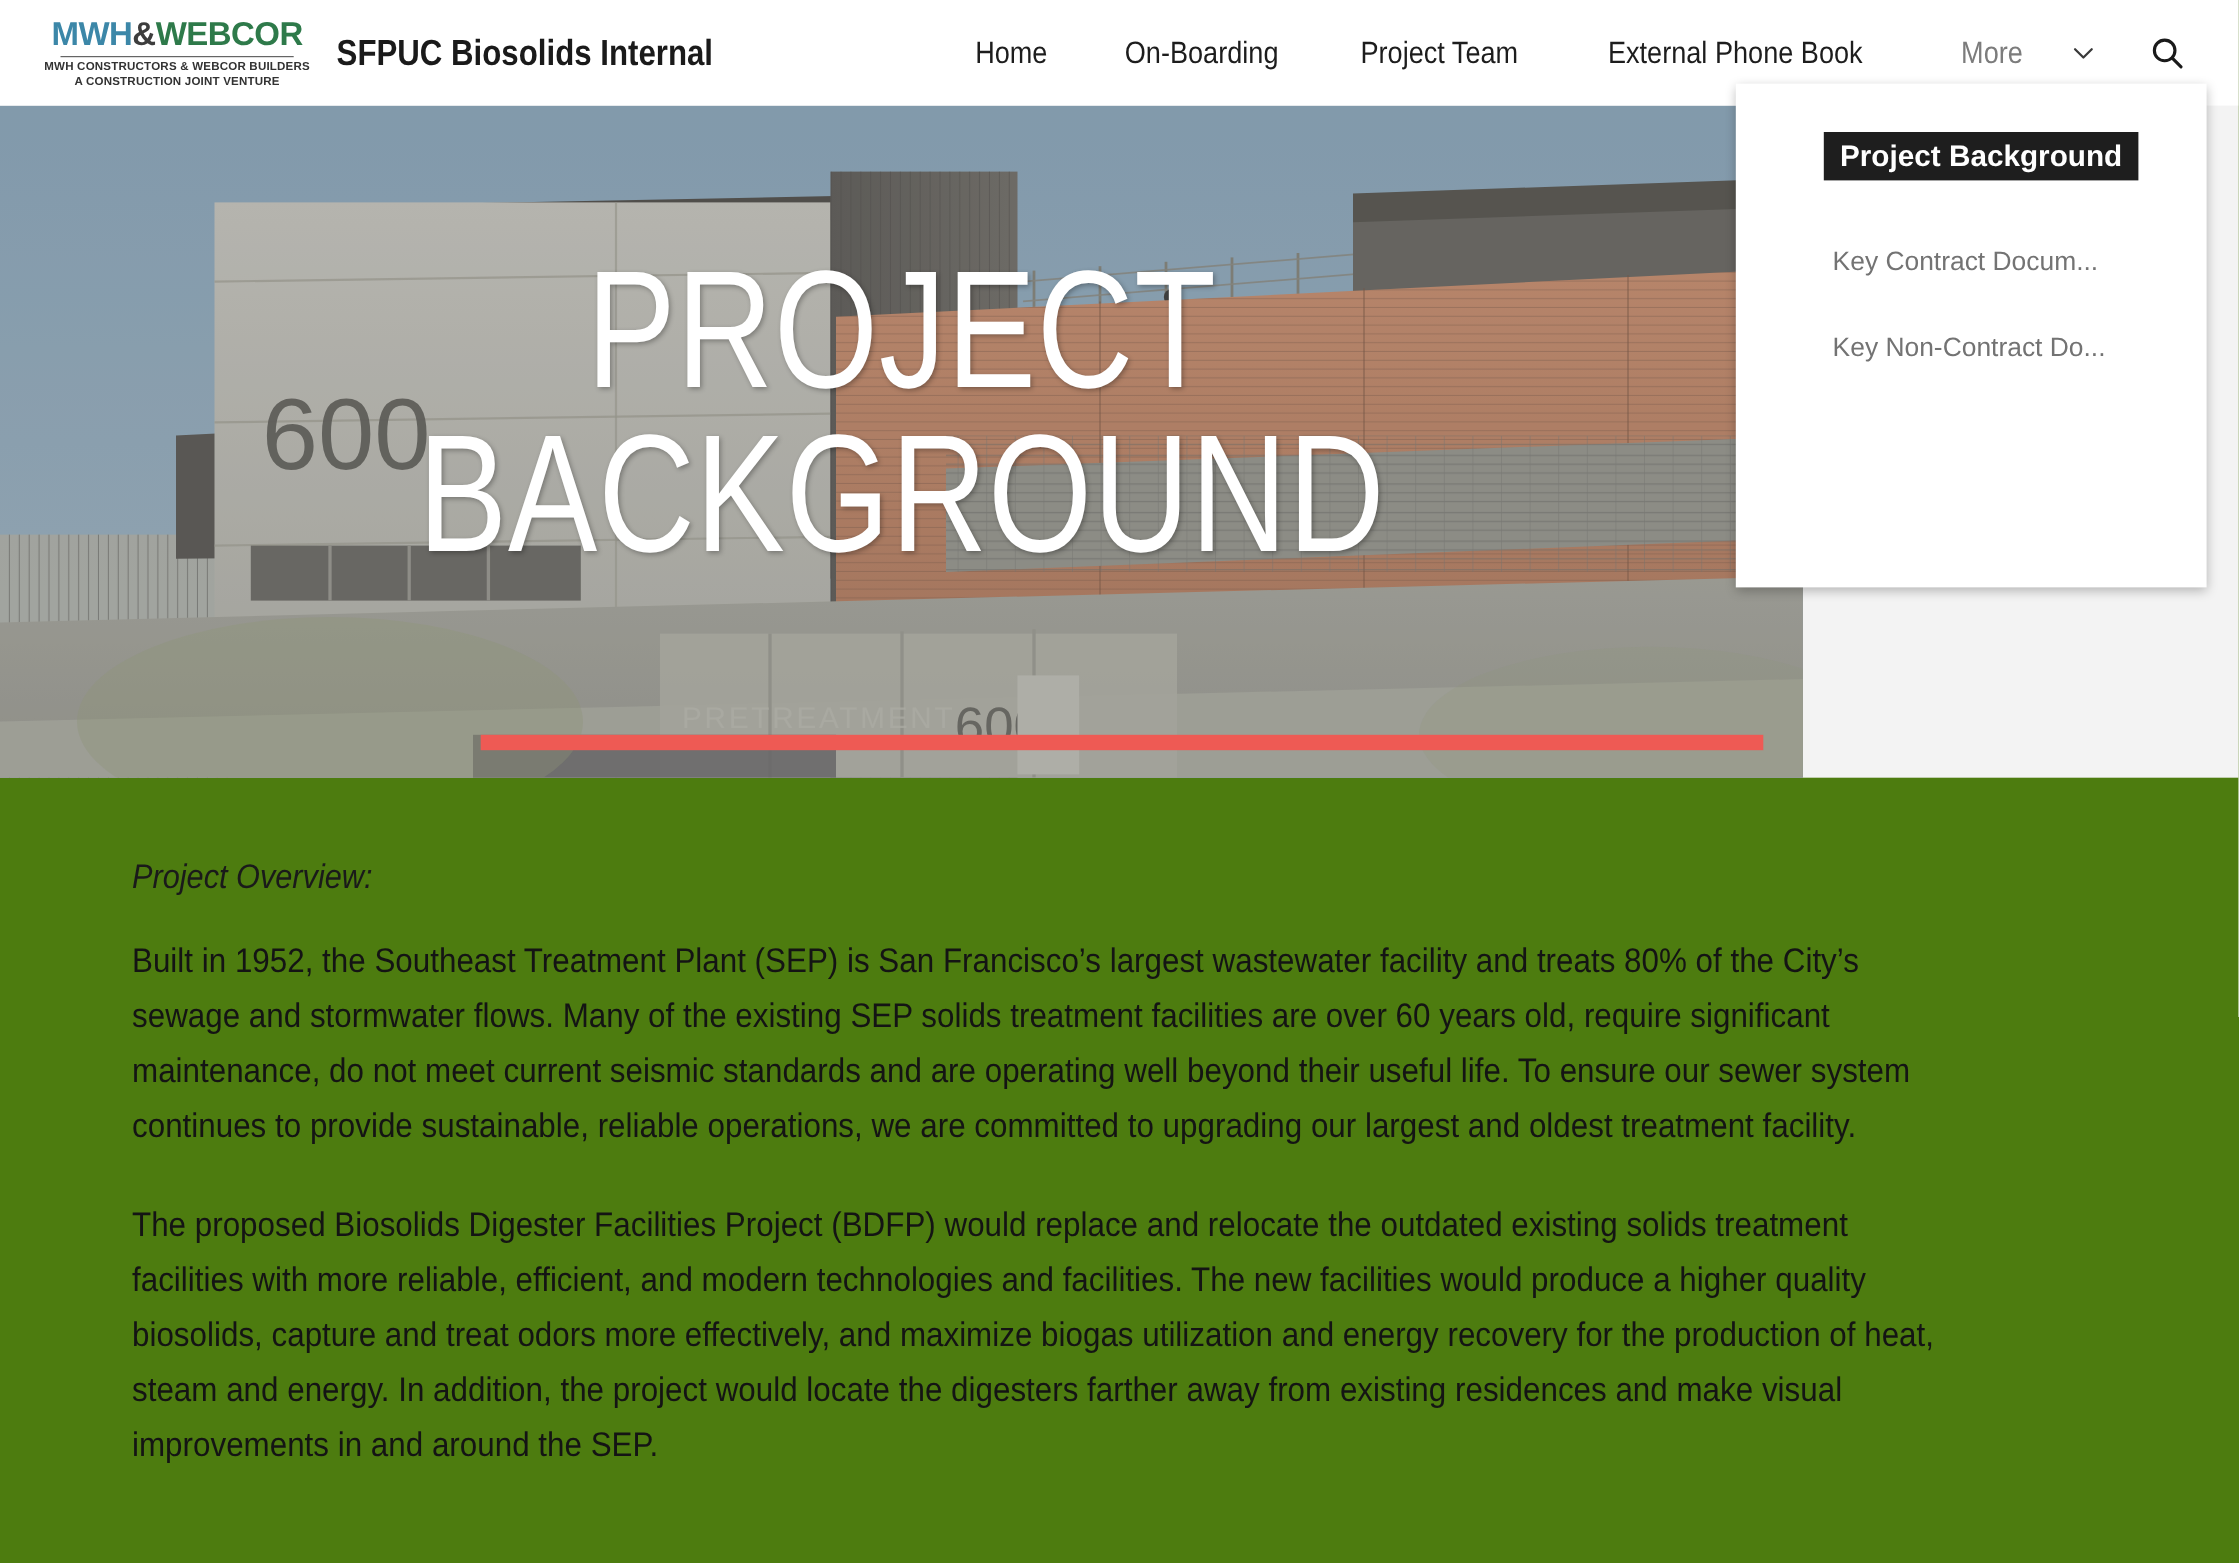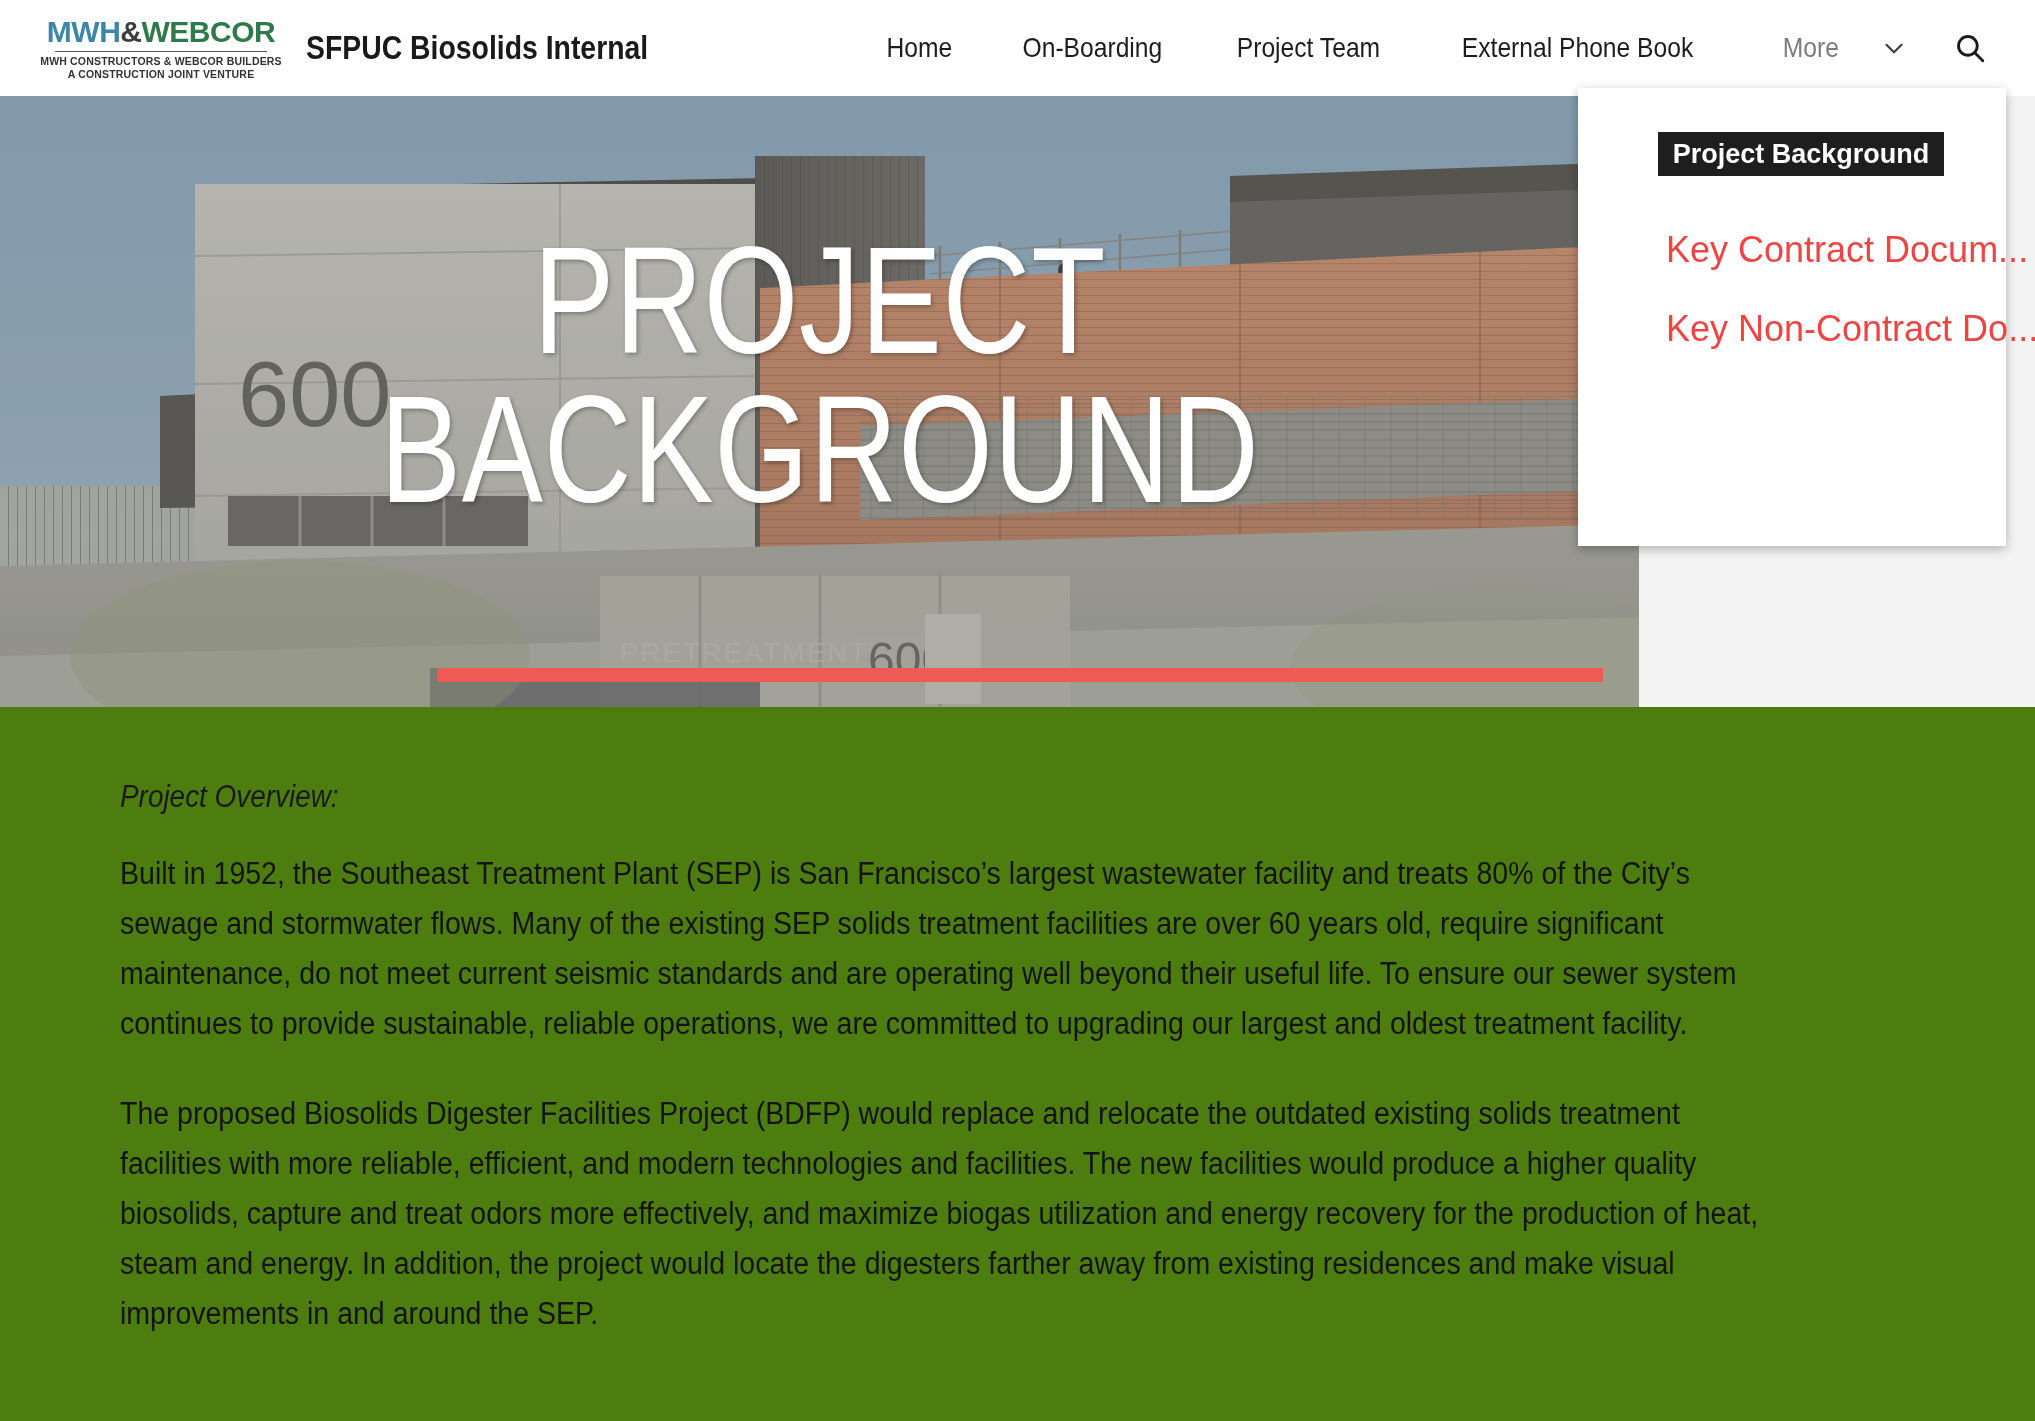--- a/index.html
+++ b/index.html
@@ -117,38 +117,38 @@
     cursor: pointer;
     display: flex;
     align-items: center;
     justify-content: center;
   }
 
   
   .dropdown {
     position: absolute;
     left: 1578px;
-    top: 88px;
+    top: 76px;
     width: 428px;
     height: 458px;
     background: #ffffff;
     box-shadow: 0 3px 10px rgba(0,0,0,0.28);
     z-index: 60;
     padding-top: 44px;
   }
   .dd-item {
     height: 79px;
     display: flex;
     align-items: center;
     padding-left: 88px;
     cursor: pointer;
   }
   .dd-item span {
-    font-size: 36px;
-    color: #ef4444;
+    font-size: 24px;
+    color: #737373;
     white-space: nowrap;
     font-family: "Liberation Sans", "DejaVu Sans", sans-serif;
   }
   .dd-item.active {
     padding-left: 0;
     margin-left: 80px;
     height: 44px;
     width: 286px;
     background: #1e1e1e;
     justify-content: center;

